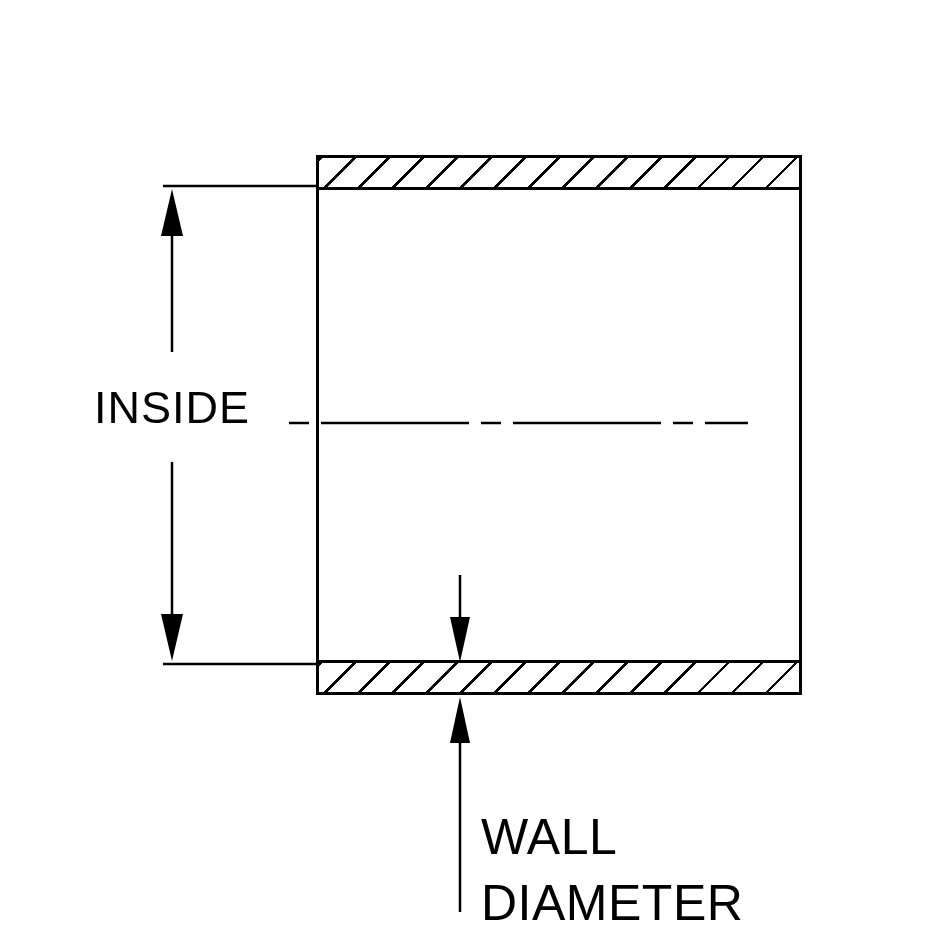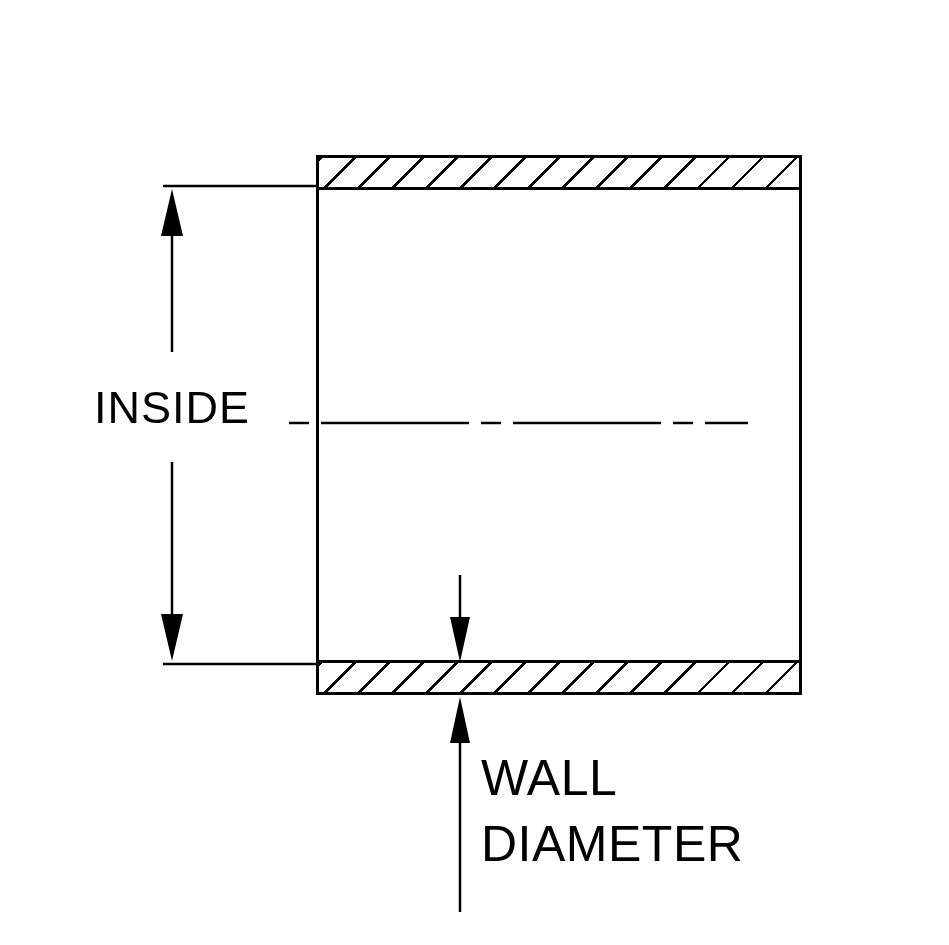--- a/index.html
+++ b/index.html
@@ -63,21 +63,21 @@
     top: 356px;
     width: 228px;
     text-align: center;
     font-size: 45px;
     line-height: 55px;
     letter-spacing: 1px;
     margin-top: 24px;
   }
   .label-wall {
     left: 481px;
-    top: 745px;
+    top: 804px;
     text-align: left;
     font-size: 50px;
     line-height: 66px;
     letter-spacing: 0.5px;
   }
 </style>
 </head>
 <body>
 
 <div class="drawing">

